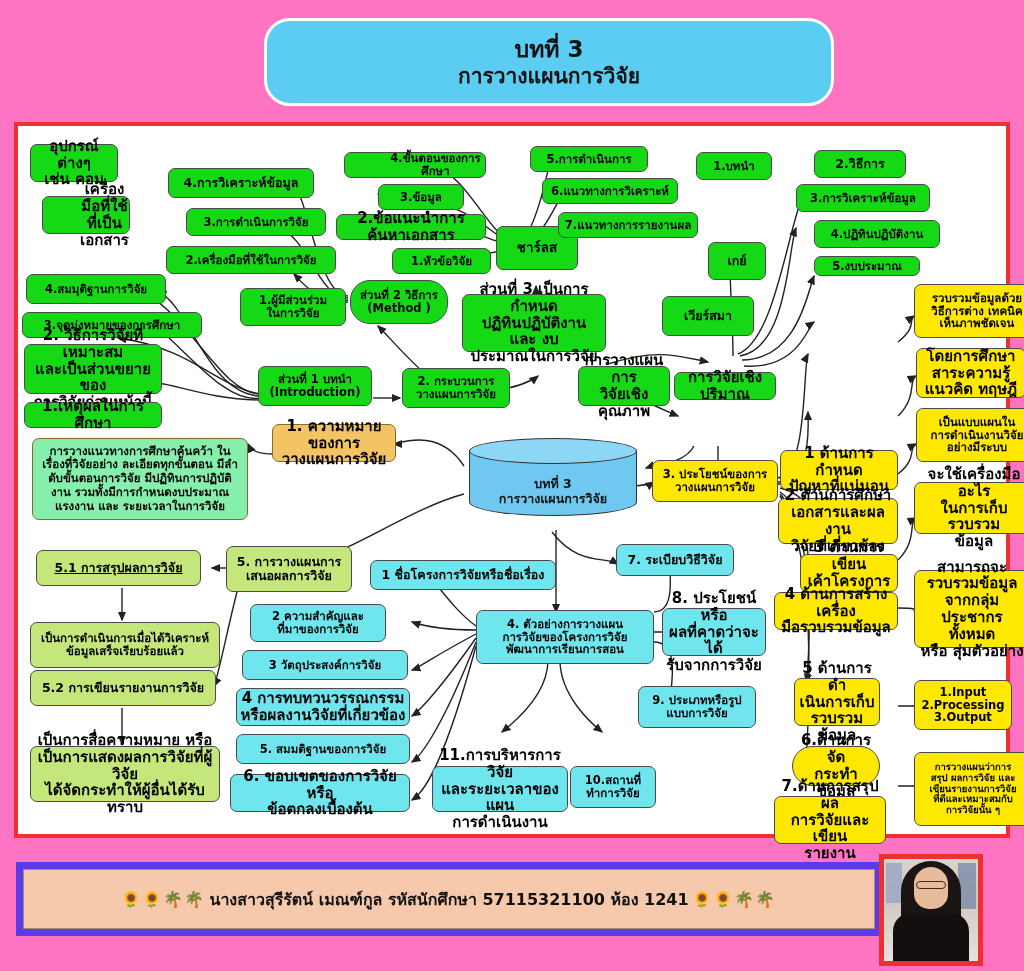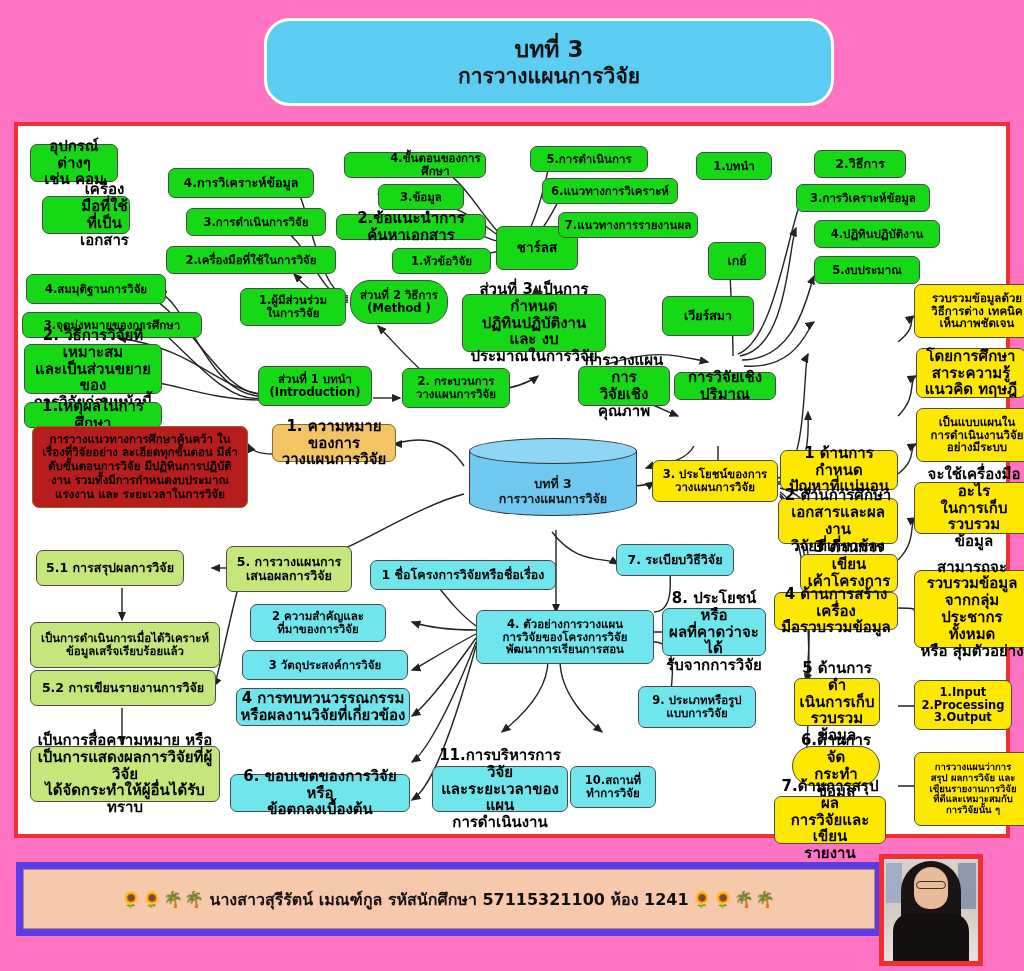--- a/index.html
+++ b/index.html
@@ -36,21 +36,21 @@
     border:1px solid #4a4a4a; border-radius:7px;
     color:#000; line-height:1.12;
     padding:1px 3px;
     white-space:pre-line;
     z-index:5;
   }
   .green{ background:#16D916; }
   .yellow{ background:#FFE800; }
   .cyan{  background:#6FE6EE; }
   .olive{ background:#C5E67A; }
-  .orange{background:#b91c1c; border-color:#8a6a2a;}
+  .orange{background:#86efac; border-color:#8a6a2a;margin-top:12px;}
   .gold{  background:#F3C463; border-color:#8a6a2a;}
   .f9  { font-size:9.5px; }
   .f10 { font-size:15px; }
   .f11 { font-size:11.5px; }
   .f12 { font-size:12.5px; }
   .f13 { font-size:13.5px; }
   .b   { font-weight:bold; }
 
   
   #center-cylinder{
@@ -246,21 +246,21 @@
   <div class="node green f13 b" style="left:478px;top:100px;width:82px;height:44px;">ชาร์ลส</div>
 
   <div class="node green f11 b" style="left:512px;top:20px;width:118px;height:26px;">5.การดำเนินการ</div>
   <div class="node green f11 b" style="left:524px;top:52px;width:136px;height:26px;">6.แนวทางการวิเคราะห์</div>
   <div class="node green f11 b" style="left:540px;top:86px;width:140px;height:26px;">7.แนวทางการรายงานผล</div>
 
   <div class="node green f11 b" style="left:678px;top:26px;width:76px;height:28px;">1.บทนำ</div>
   <div class="node green f12 b" style="left:796px;top:24px;width:92px;height:28px;">2.วิธีการ</div>
   <div class="node green f11 b" style="left:778px;top:58px;width:134px;height:28px;">3.การวิเคราะห์ข้อมูล</div>
   <div class="node green f11 b" style="left:796px;top:94px;width:126px;height:28px;">4.ปฏิทินปฏิบัติงาน</div>
-  <div class="node green f11 b" style="left:796px;top:130px;width:106px;height:28px;">5.งบประมาณ</div>
+  <div class="node green f11 b" style="left:796px;top:130px;width:106px;height:20px;">5.งบประมาณ</div>
   <div class="node green f12 b" style="left:690px;top:116px;width:58px;height:38px;">เกย์</div>
 
   <div class="node green f11 b" style="left:332px;top:154px;width:98px;height:44px;border-radius:20px;">ส่วนที่ 2 วิธีการ
 (Method )</div>
   <div class="node green f10 b" style="left:444px;top:168px;width:144px;height:58px;">ส่วนที่ 3 เป็นการกำหนด
 ปฏิทินปฏิบัติงาน และ งบ
 ประมาณในการวิจัย</div>
   <div class="node green f12 b" style="left:644px;top:170px;width:92px;height:40px;">เวียร์สมา</div>
 
   <div class="node green f11 b" style="left:240px;top:240px;width:114px;height:40px;">ส่วนที่ 1 บทนำ
@@ -333,34 +333,35 @@
 การวิจัยและเขียน
 รายงาน</div>
   <div class="node yellow f9 b" style="left:896px;top:626px;width:118px;height:74px;">การวางแผนว่าการ
 สรุป ผลการวิจัย และ
 เขียนรายงานการวิจัย
 ที่ดีและเหมาะสมกับ
 การวิจัยนั้น ๆ</div>
 
   <div class="node olive f12 b" style="left:208px;top:420px;width:126px;height:46px;">5. การวางแผนการ
 เสนอผลการวิจัย</div>
-  <div class="node olive f12 b" style="left:18px;top:424px;width:148px;height:36px;">5.1 การสรุปผลการวิจัย</div>
+  <div class="node olive f12 b" style="left:18px;top:424px;width:165px;height:36px;text-decoration:underline;">5.1 การสรุปผลการวิจัย</div>
   <div class="node olive f11 b" style="left:12px;top:496px;width:190px;height:46px;">เป็นการดำเนินการเมื่อได้วิเคราะห์
 ข้อมูลเสร็จเรียบร้อยแล้ว</div>
   <div class="node olive f12 b" style="left:12px;top:544px;width:186px;height:36px;">5.2 การเขียนรายงานการวิจัย</div>
   <div class="node olive f10 b" style="left:12px;top:620px;width:190px;height:56px;">เป็นการสื่อความหมาย หรือ
 เป็นการแสดงผลการวิจัยที่ผู้วิจัย
 ได้จัดกระทำให้ผู้อื่นได้รับทราบ</div>
 
   <div class="node cyan f12 b" style="left:352px;top:434px;width:186px;height:30px;">1 ชื่อโครงการวิจัยหรือชื่อเรื่อง</div>
   <div class="node cyan f11 b" style="left:232px;top:478px;width:136px;height:38px;">2 ความสำคัญและ
 ที่มาของการวิจัย</div>
   <div class="node cyan f11 b" style="left:224px;top:524px;width:166px;height:30px;">3 วัตถุประสงค์การวิจัย</div>
   <div class="node cyan f10 b" style="left:218px;top:562px;width:174px;height:38px;">4 การทบทวนวรรณกรรม
 หรือผลงานวิจัยที่เกี่ยวข้อง</div>
+  <div class="node cyan f11 b" style="left:218px;top:608px;width:174px;height:30px;">5. สมมติฐานของการวิจัย</div>
   <div class="node cyan f10 b" style="left:212px;top:648px;width:180px;height:38px;">6. ขอบเขตของการวิจัยหรือ
 ข้อตกลงเบื้องต้น</div>
 
   <div class="node cyan f11 b" style="left:458px;top:484px;width:178px;height:54px;">4. ตัวอย่างการวางแผน
 การวิจัยของโครงการวิจัย
 พัฒนาการเรียนการสอน</div>
 
   <div class="node cyan f12 b" style="left:598px;top:418px;width:118px;height:32px;">7. ระเบียบวิธีวิจัย</div>
   <div class="node cyan f10 b" style="left:644px;top:482px;width:104px;height:48px;">8. ประโยชน์หรือ
 ผลที่คาดว่าจะได้

